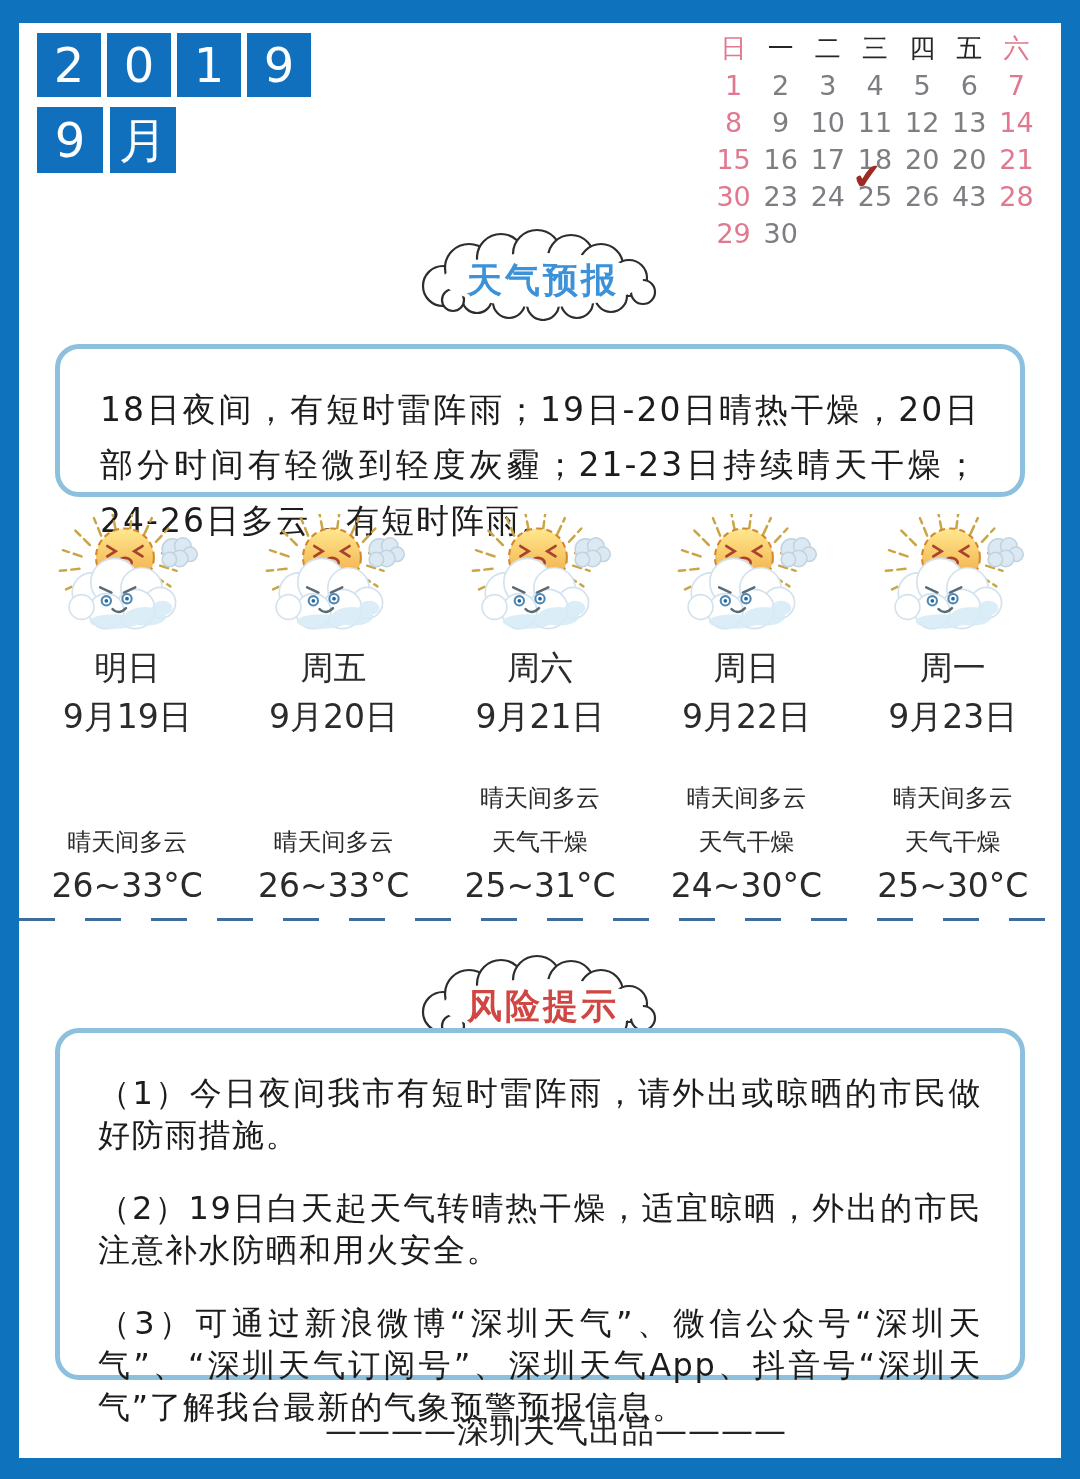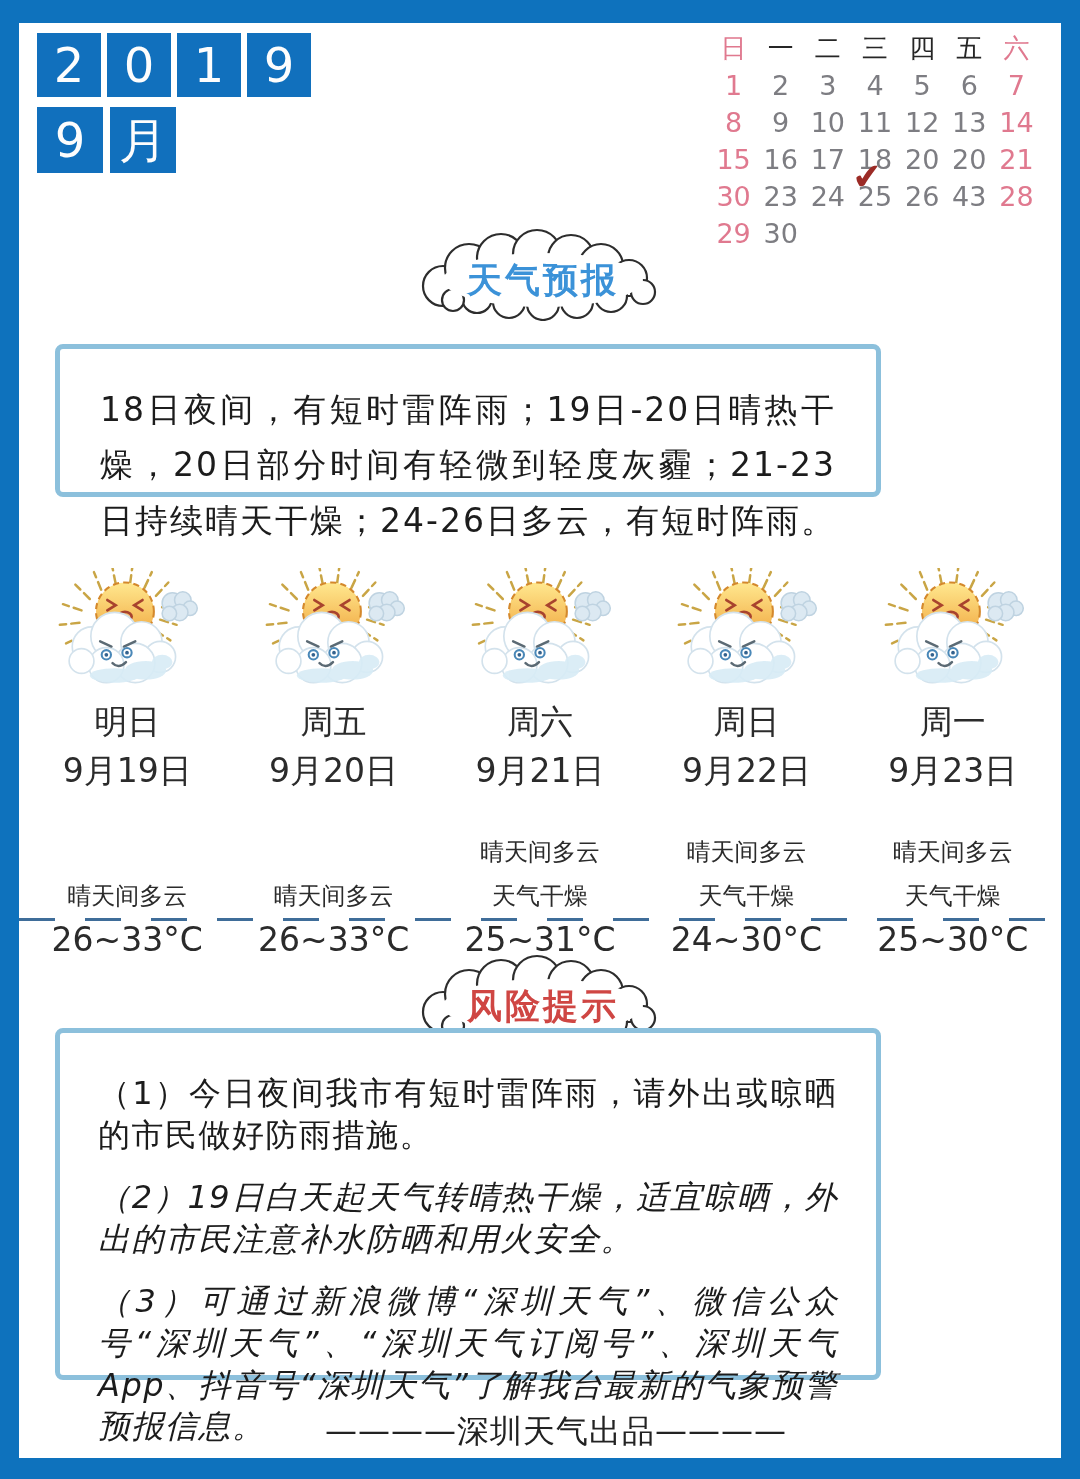--- a/index.html
+++ b/index.html
@@ -26,33 +26,33 @@
          font-weight:bold;transform:rotate(-4deg);z-index:2;}
 
   
   .badge{position:absolute;left:50%;transform:translateX(-50%);}
   .badge-forecast{top:226px;}
   .badge-risk{top:952px;}
   .badge svg{display:block;}
   .badge-text{font-size:35px;font-weight:bold;letter-spacing:3px;}
 
   
-  .info-box{position:absolute;left:55px;width:826px;box-sizing:border-box;
-            border:5px solid #8cc0dc;border-radius:8px;background:#fff;
+  .info-box{position:absolute;left:55px;width:970px;box-sizing:border-box;
+            border:5px solid #8cc0dc;border-radius:24px;background:#fff;
             color:#1c1c1c;}
   .summary-box{top:344px;height:153px;padding:33px 40px;}
   .summary-box p{margin:0;font-size:33px;line-height:1.68;letter-spacing:2px;
                  text-align:justify;}
   .risk-box{top:1028px;height:352px;padding:40px 38px 28px 38px;}
   .risk-box p{margin:0;font-size:32px;line-height:1.3;letter-spacing:1.5px;
               text-align:justify;}
-  .risk-box p + p{margin-top:21px;font-style:italic;}
-
-  
-  .days-row{position:absolute;left:42px;top:568px;width:996px;display:flex;gap:36px;}
+  .risk-box p + p{margin-top:32px;}
+
+  
+  .days-row{position:absolute;left:42px;top:514px;width:996px;display:flex;gap:36px;}
   .fcol{width:199px;text-align:center;}
   .wicon{display:block;margin:0 auto;width:148px;height:124px;}
   .fday{margin-top:8px;font-size:33px;color:#2b2b2b;}
   .fdate{margin-top:4px;font-size:33px;color:#2b2b2b;}
   .fdesc{margin-top:10px;height:158px;display:flex;flex-direction:column;
          justify-content:flex-end;}
   .dline{font-size:24px;line-height:44px;color:#2b2b2b;}
   .dline.temp{font-size:33px;}
 
   

